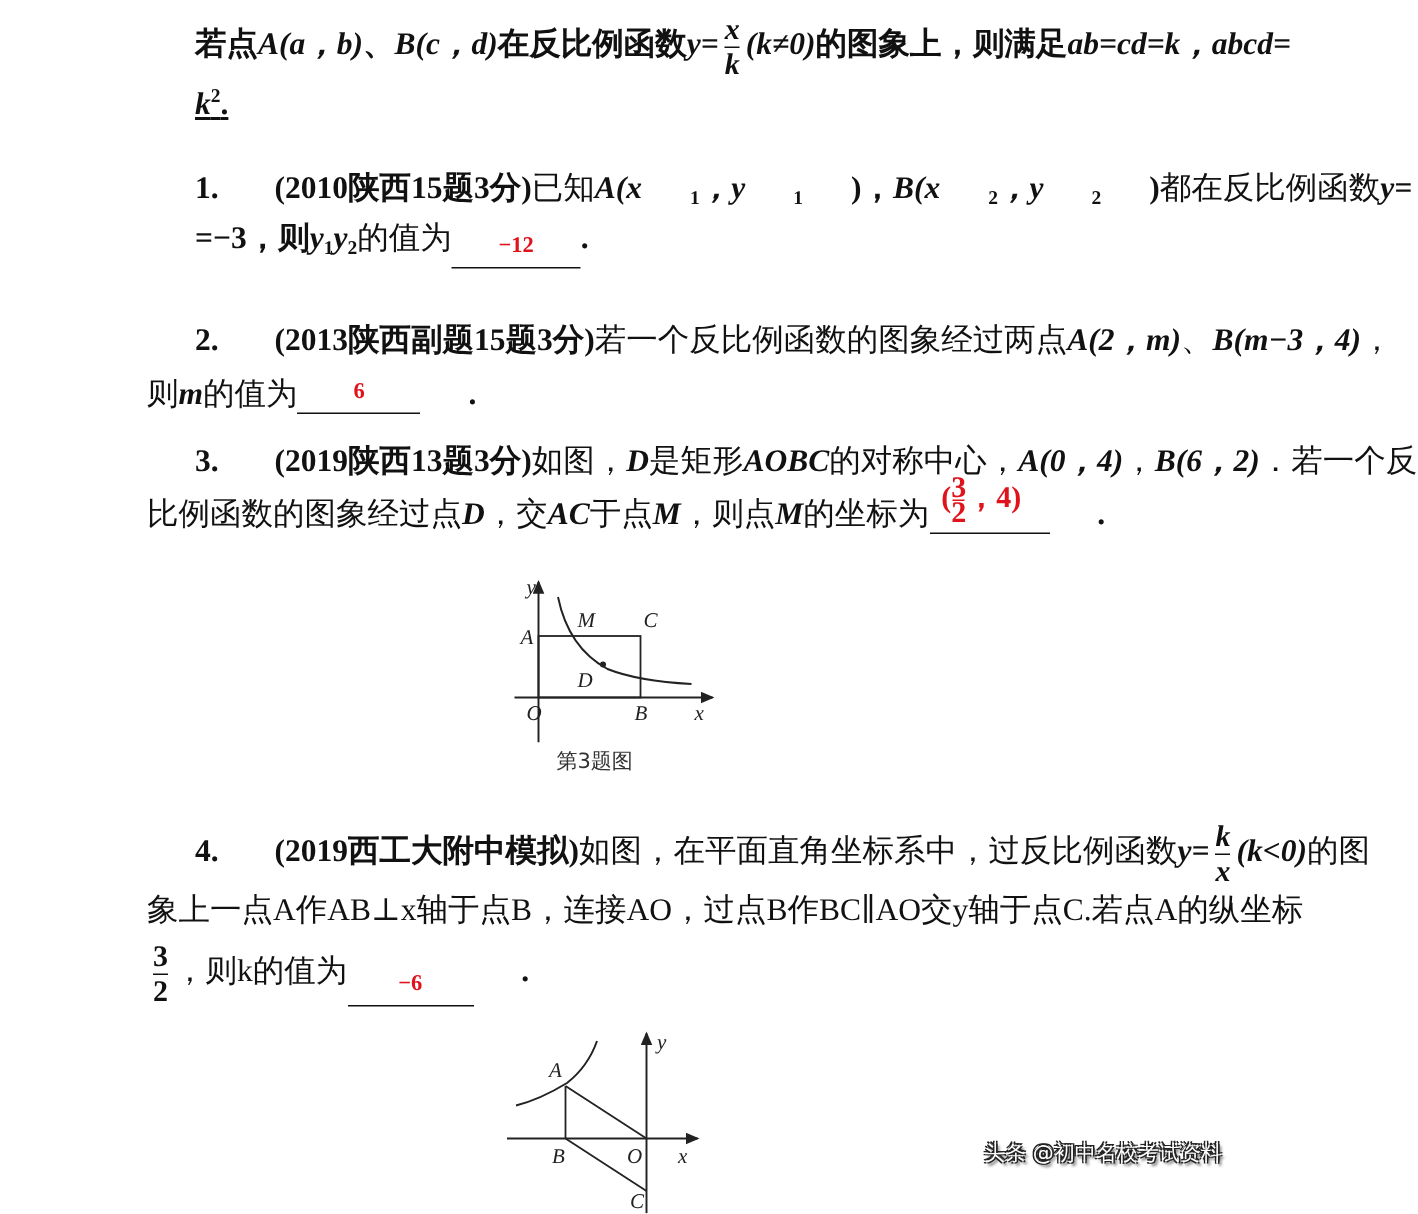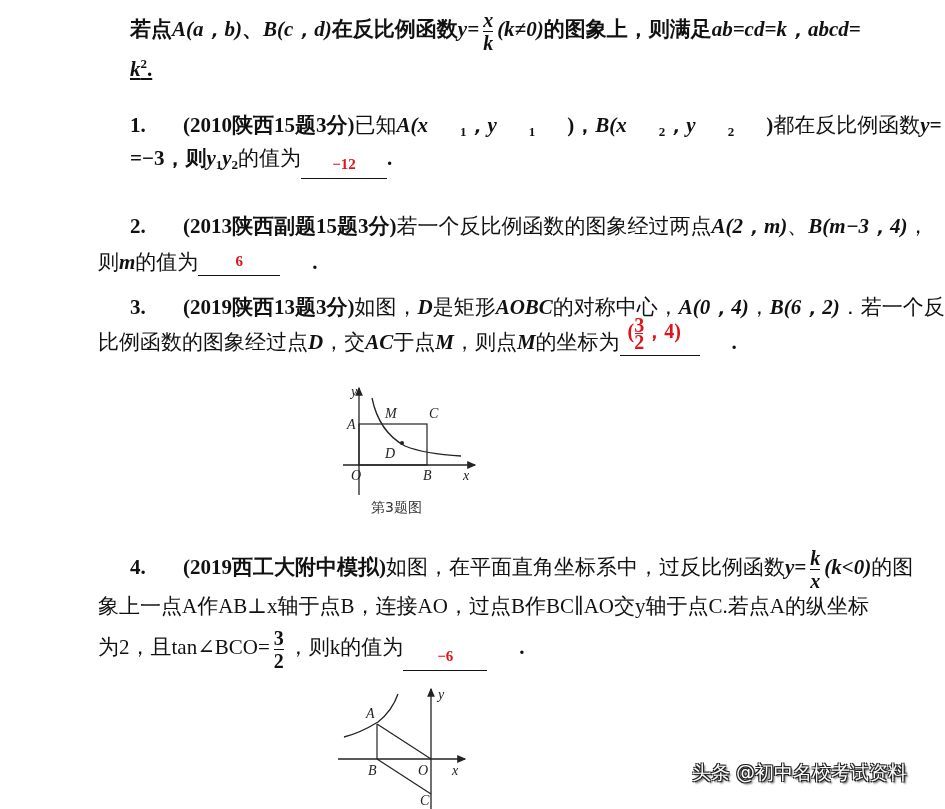--- a/index.html
+++ b/index.html
@@ -11,22 +11,22 @@
   .frac { display:inline-block; vertical-align:middle; text-align:center; font-weight:bold; font-style:italic; line-height:20px; margin:0 4px; }
   .frac .num, .frac .den { display:block; font-size:20px; }
   .frac .bar { display:block; border-top:1.5px solid #111; margin:1px 0; }
   .frac.up { font-style:normal; }
   .blank { display:inline-block; border-bottom:1.5px solid #111; text-align:center; position:relative; height:24px; vertical-align:bottom; }
   .ans { color:#e0121b; font-weight:bold; font-size:15px; position:absolute; left:0; right:0; top:-4px; }
   .sub { font-size:13px; vertical-align:-4px; }
   .sup { font-size:13px; vertical-align:8px; }
   .fig { position:absolute; }
   .caption { position:absolute; font-family:"DejaVu Sans",sans-serif; font-size:14px; color:#333; }
-  .watermark { position:absolute; left:656px; top:760px; font-family:"DejaVu Sans",sans-serif; font-size:19px; color:#fff;
-               text-shadow: 1px 1px 0 #222, -1px -1px 0 #222, 1px -1px 0 #222, -1px 1px 0 #222, 2px 2px 2px #444; margin-left: 36px; }
+  .watermark { position:absolute; left:656px; top:760px; font-family:"DejaVu Sans",sans-serif; font-size:14px; color:#fff;
+               text-shadow: 1px 1px 0 #222, -1px -1px 0 #222, 1px -1px 0 #222, -1px 1px 0 #222, 2px 2px 2px #444; }
   svg text { font-family:"Liberation Serif",serif; font-style:italic; font-size:14px; fill:#222; }
 </style>
 </head>
 <body>
 
 <div class="line b" style="top:10px;">
   <span>若点</span><span class="i">A(a，b)</span><span>、</span><span class="i">B(c，d)</span><span>在反比例函数</span><span class="i">y=</span><span class="frac"><span class="num">x</span><span class="bar"></span><span class="den">k</span></span><span class="i">(k≠0)</span><span>的图象上，则满足</span><span class="i">ab=cd=k，abcd=</span>
 </div>
 <div class="line b" style="top:50px;text-decoration:underline;">
   <span class="i">k</span><span class="sup">2</span><span>.</span>
@@ -79,21 +79,21 @@
 <div class="caption" style="left:371px;top:499px;">第3题图</div>
 
 <div class="line" style="top:548px;">
   <span class="b">4.</span>
   <span class="b">(2019西工大附中模拟)</span><span>如图，在平面直角坐标系中，过反比例函数</span><span class="i">y=</span><span class="frac"><span class="num">k</span><span class="bar"></span><span class="den">x</span></span><span class="i">(k&lt;0)</span><span>的图</span>
 </div>
 <div class="line" style="top:592px;">
   <span>象上一点A作AB⊥x轴于点B，连接AO，过点B作BC∥AO交y轴于点C.若点A的纵坐标</span>
 </div>
 <div class="line" style="top:628px;">
-  <span>为2，且tan∠BCO=</span><span class="frac up"><span class="num">3</span><span class="bar"></span><span class="den">2</span></span><span>，则k的值为</span><span class="blank" style="width:84px;"><span class="ans">−6</span></span><span class="b">.</span>
+  <span class="frac up"><span class="num">3</span><span class="bar"></span><span class="den">2</span></span><span>，则k的值为</span><span class="blank" style="width:84px;"><span class="ans">−6</span></span><span class="b">.</span>
 </div>
 
 <svg class="fig" style="left:330px;top:685px;" width="145" height="124" viewBox="0 0 145 124">
   <defs>
       <marker id="ar2" markerWidth="8" markerHeight="8" refX="6" refY="3" orient="auto">
         <path d="M0,0 L7,3 L0,6 z" fill="#222"></path>
       </marker>
     </defs>
   <line x1="8" y1="74" x2="135" y2="74" stroke="#222" stroke-width="1.3" marker-end="url(#ar2)"></line>
   <line x1="101" y1="124" x2="101" y2="4" stroke="#222" stroke-width="1.3" marker-end="url(#ar2)"></line>

